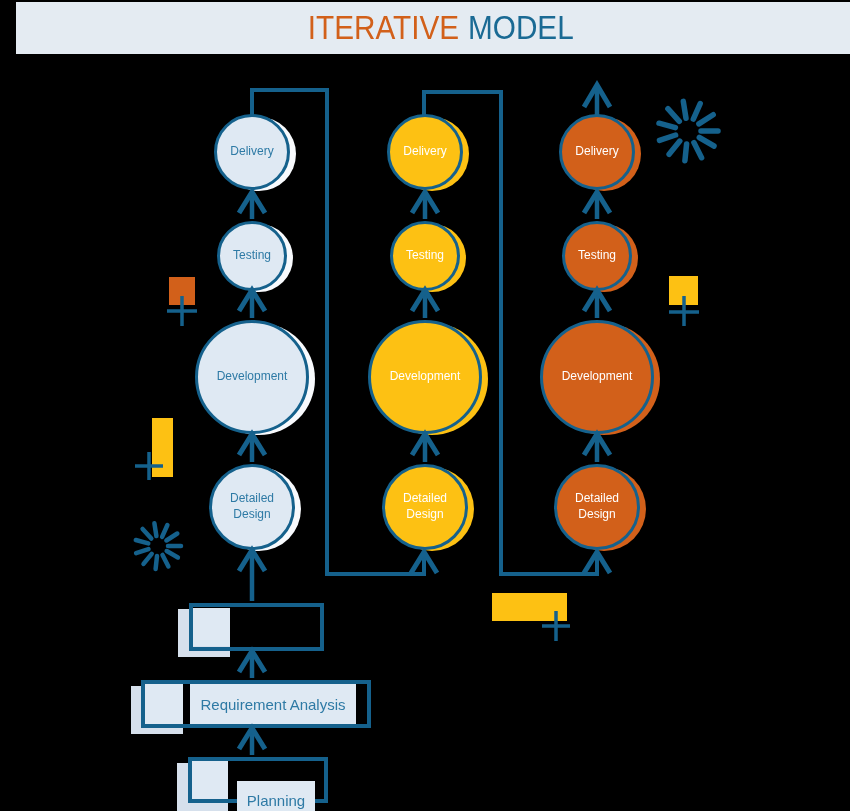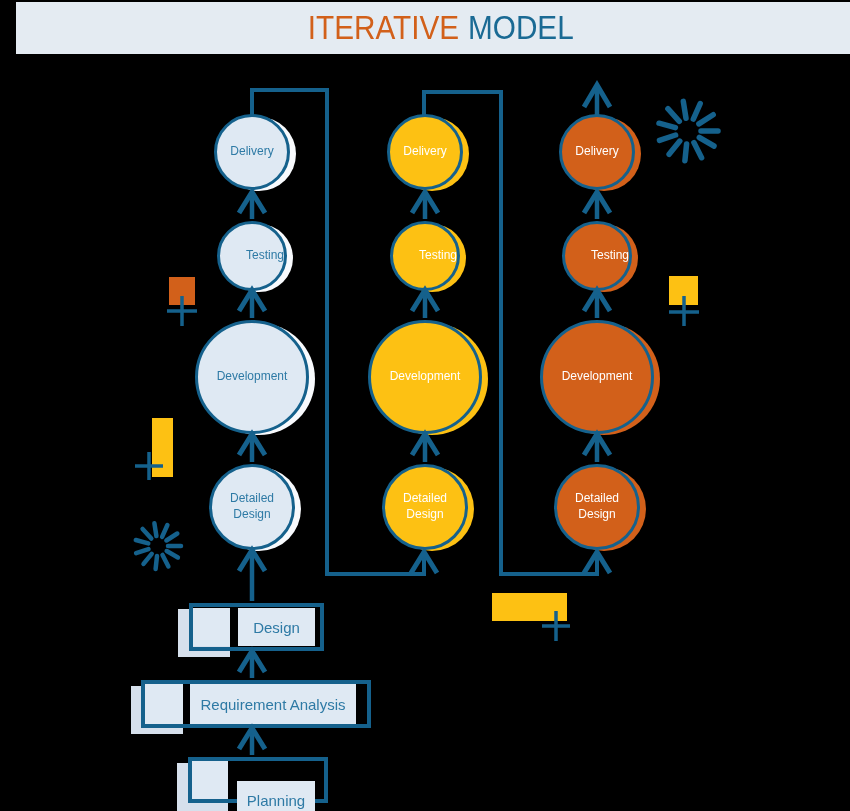--- a/index.html
+++ b/index.html
@@ -37,21 +37,21 @@
   .circle{
     position:absolute;z-index:2;box-sizing:border-box;
     border:3px solid var(--blue);border-radius:50%;
     display:flex;align-items:center;justify-content:center;
     text-align:center;font-size:12px;line-height:1.3;
   }
   .it1{background:var(--light);color:var(--text-blue);box-shadow:7px 2px 0 -1px var(--light-hi);}
   .it2{background:var(--yellow);color:#fff;box-shadow:7px 2px 0 -1px var(--yellow);}
   .it3{background:var(--orange);color:#fff;box-shadow:7px 2px 0 -1px var(--orange);}
   .sz-delivery{width:76px;height:76px;}
-  .sz-testing{width:70px;height:70px;justify-content:flex-end;}
+  .sz-testing{width:70px;height:70px;}
   .sz-development{width:114px;height:114px;}
   .sz-dd{width:86px;height:86px;padding:0 4px;justify-content:center;}
 
   .c1-delivery{left:214px;top:114px;} .c1-testing{left:217px;top:221px;}
   .c1-development{left:195px;top:320px;} .c1-dd{left:209px;top:464px;}
   .c2-delivery{left:387px;top:114px;} .c2-testing{left:390px;top:221px;}
   .c2-development{left:368px;top:320px;} .c2-dd{left:382px;top:464px;}
   .c3-delivery{left:559px;top:114px;} .c3-testing{left:562px;top:221px;}
   .c3-development{left:540px;top:320px;} .c3-dd{left:554px;top:464px;}
 
@@ -205,21 +205,20 @@
   <div class="circle it3 sz-development c3-development">
     <span>Development</span>
   </div>
   <div class="circle it3 sz-dd c3-dd">
     <span>Detailed Design</span>
   </div>
 
   <div class="phase-shadow design-shadow"></div>
   <div class="phase-outer design-outer"></div>
   <div class="phase-square design-square"></div>
-  <div class="phase-label design-label">Design</div>
 
   <div class="phase-shadow ra-shadow"></div>
   <div class="phase-outer ra-outer"></div>
   <div class="phase-square ra-square"></div>
   <div class="phase-label ra-label">Requirement Analysis</div>
 
   <div class="phase-shadow planning-shadow"></div>
   <div class="phase-outer planning-outer"></div>
   <div class="phase-square planning-square"></div>
   <div class="phase-label planning-label">Planning</div>

